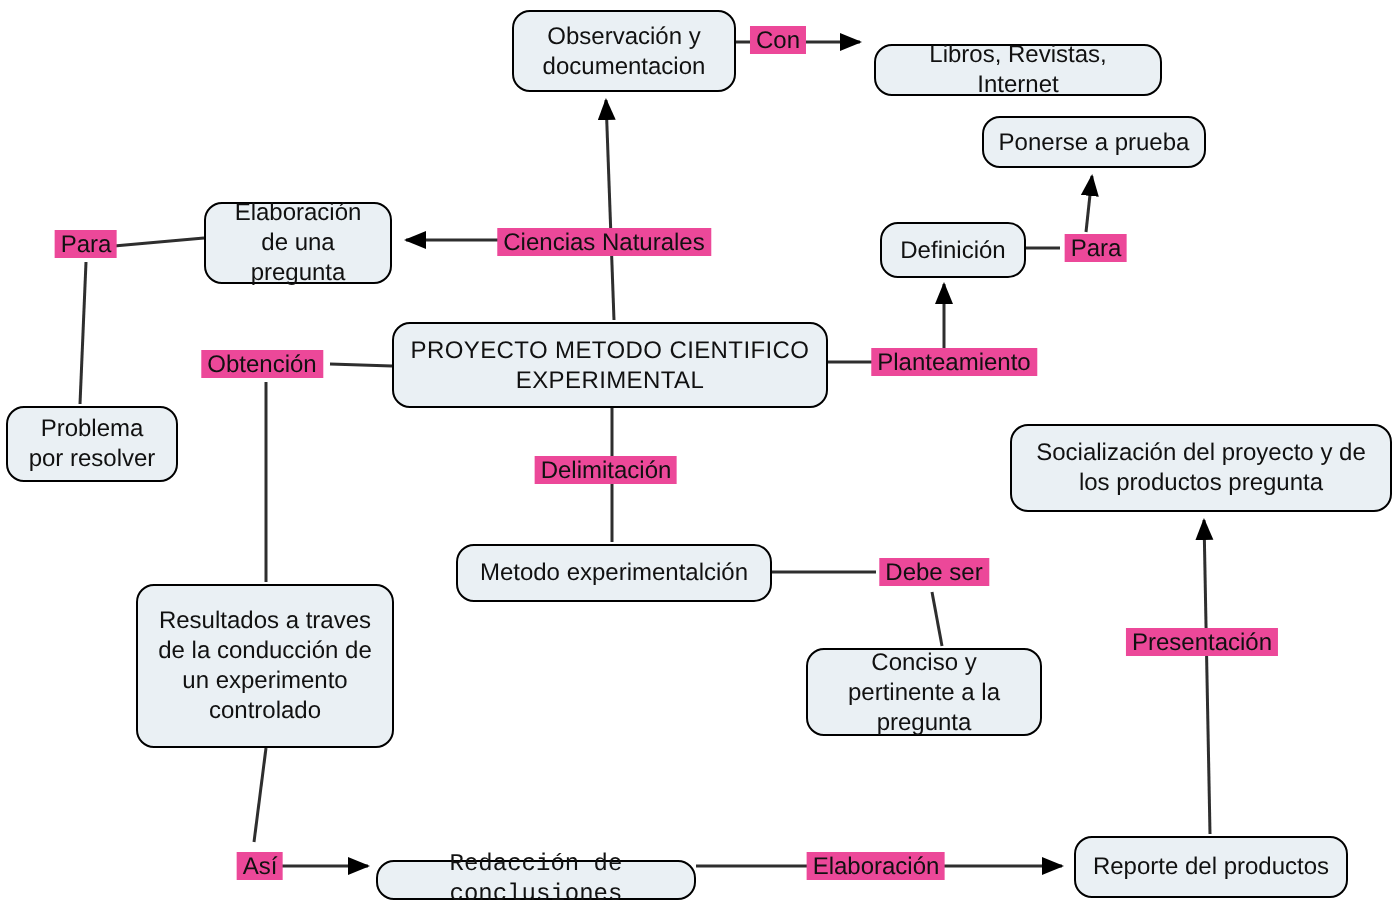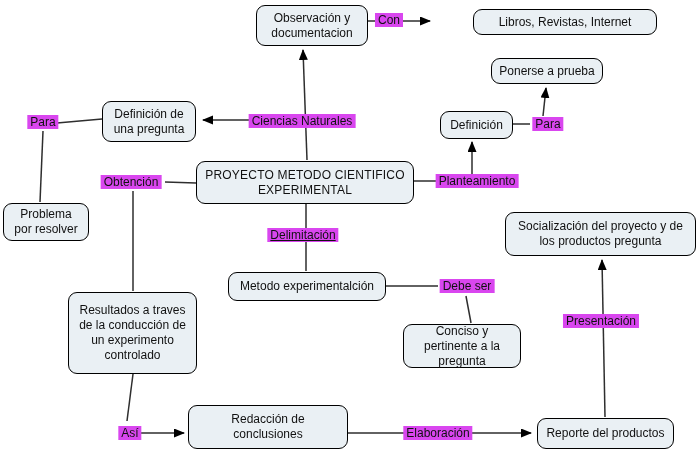--- a/index.html
+++ b/index.html
@@ -10,44 +10,44 @@
   #connectors{position:absolute;left:0;top:0;width:699px;height:450px;}
   #connectors line{stroke:#2e2e2e;stroke-width:1.5;}
   .node{
     position:absolute;box-sizing:border-box;
     background:#eaf0f4;border:1.5px solid #000000;border-radius:9px;
     display:flex;align-items:center;justify-content:center;text-align:center;
     font-size:12px;line-height:15px;padding:2px 6px;
   }
   .edge-label{
     position:absolute;transform:translate(-50%,-50%);
-    background:#d946ef;padding:0 3px;font-size:12px;white-space:nowrap;
+    background:#ec4899;padding:0 3px;font-size:12px;white-space:nowrap;
   }
   
   #n-observacion{left:256px;top:5px;width:112px;height:41px;}
-  #n-libros{left:437px;top:9px;width:184px;height:26px;margin-left:36px;}
+  #n-libros{left:437px;top:22px;width:144px;height:26px;}
   #n-ponerse{left:491px;top:58px;width:112px;height:26px;}
   #n-definicion{left:102px;top:101px;width:94px;height:41px;}
   #n-hipotesis{left:440px;top:111px;width:73px;height:28px;}
   #n-proyecto{left:196px;top:161px;width:218px;height:43px;letter-spacing:0.2px;text-align:center;}
   #n-problema{left:3px;top:203px;width:86px;height:38px;}
   #n-socializacion{left:505px;top:212px;width:191px;height:44px;}
   #n-metodo{left:228px;top:272px;width:158px;height:29px;}
   #n-resultados{left:68px;top:292px;width:129px;height:82px;}
   #n-conciso{left:403px;top:324px;width:118px;height:44px;}
-  #n-redaccion{left:188px;top:405px;width:160px;height:44px;}
+  #n-redaccion{left:188px;top:430px;width:160px;height:20px;font-family:Liberation Mono, monospace;}
   #n-reporte{left:537px;top:418px;width:137px;height:31px;}
   
   #l-con{left:389px;top:20px;}
   #l-ciencias{left:302px;top:121px;}
   #l-para-left{left:43px;top:122px;}
   #l-para-right{left:548px;top:124px;}
   #l-obtencion{left:131px;top:182px;}
   #l-planteamiento{left:477px;top:181px;}
-  #l-delimitacion{left:303px;top:235px;text-decoration:underline;}
+  #l-delimitacion{left:303px;top:235px;}
   #l-debe-ser{left:467px;top:286px;}
   #l-presentacion{left:601px;top:321px;}
   #l-asi{left:130px;top:433px;}
   #l-elaboracion{left:438px;top:433px;}
 </style>
 </head>
 <body>
 
 <div id="canvas">
 
@@ -73,21 +73,21 @@
     <line x1="466" y1="296" x2="471" y2="323"></line>
     <line x1="133" y1="374" x2="127" y2="421"></line>
     <line x1="141" y1="433" x2="184" y2="433" marker-end="url(#arrow)"></line>
     <line x1="348" y1="433" x2="531" y2="433" marker-end="url(#arrow)"></line>
     <line x1="605" y1="417" x2="602" y2="260" marker-end="url(#arrow)"></line>
   </svg>
 
   <div class="node" id="n-observacion">Observación y documentacion</div>
   <div class="node" id="n-libros">Libros, Revistas, Internet</div>
   <div class="node" id="n-ponerse">Ponerse a prueba</div>
-  <div class="node" id="n-definicion">Definición de una pregunta</div>
+  <div class="node" id="n-definicion">Elaboración de una pregunta</div>
   <div class="node" id="n-hipotesis">Definición</div>
   <div class="node" id="n-proyecto">PROYECTO METODO CIENTIFICO EXPERIMENTAL</div>
   <div class="node" id="n-problema">Problema por resolver</div>
   <div class="node" id="n-socializacion">Socialización del proyecto y de los productos pregunta</div>
   <div class="node" id="n-metodo">Metodo experimentalción</div>
   <div class="node" id="n-resultados">Resultados a traves de la conducción de un experimento controlado</div>
   <div class="node" id="n-conciso">Conciso y pertinente a la pregunta</div>
   <div class="node" id="n-redaccion">Redacción de conclusiones</div>
   <div class="node" id="n-reporte">Reporte del productos</div>
 

